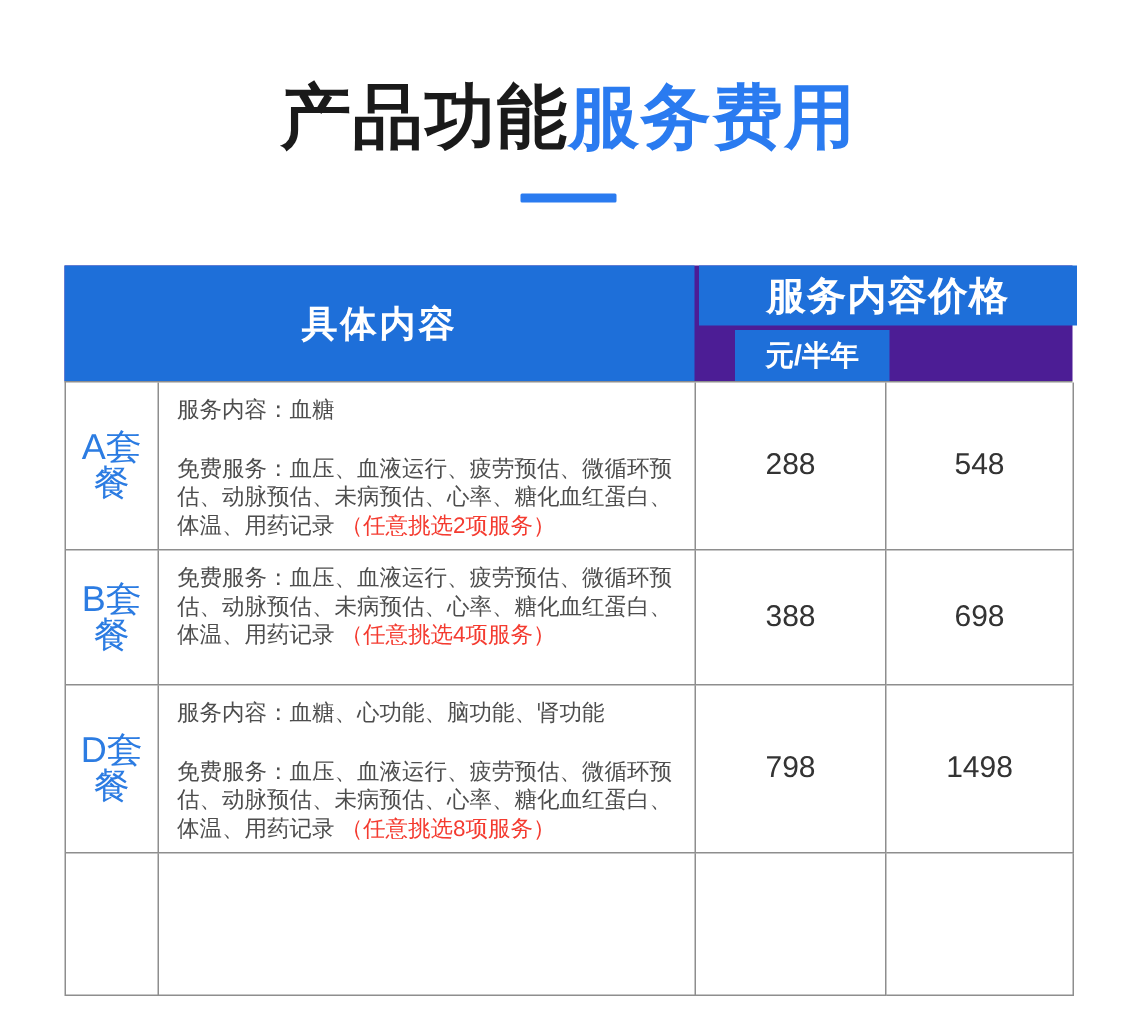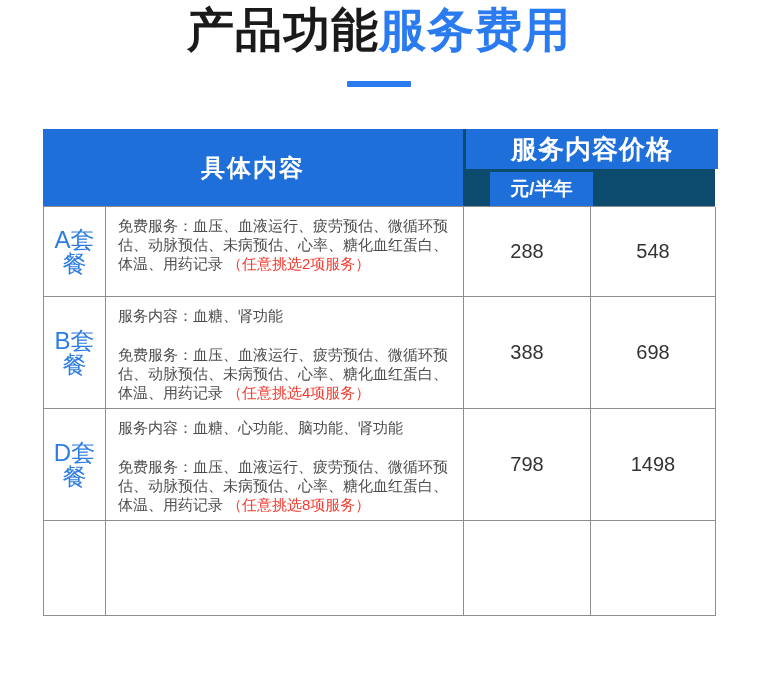--- a/index.html
+++ b/index.html
@@ -11,38 +11,38 @@
     --price-gray:#333333;
     --grid-line:#8e8e8e;
   }
   *{ box-sizing:border-box; margin:0; padding:0; }
   html,body{ background:#ffffff; }
   body{
     width:758px; height:680px; overflow:hidden;
     font-family:"Liberation Sans","DejaVu Sans",sans-serif;
   }
   
-  .title-area{ padding-top:0; }
+  .title-area{ padding-top:0;margin-top:48px; }
   .page-title{
     text-align:center; font-size:47px; font-weight:bold;
     line-height:60px; letter-spacing:1px; color:#1a1a1a;
     white-space:nowrap;
   }
   .page-title .accent{ color:var(--title-blue); }
   .title-underline{
     width:64px; height:6px; background:var(--title-blue);
     margin:21px auto 0; border-radius:1px;
   }
   
   .pricing-table{ width:672px; margin:42px auto 0; }
   .thead{
     display:grid;
     grid-template-columns:420px 127px 122px;
     grid-template-rows:40px 34px;
-    gap:3px; background:#0c4a6e;
+    gap:3px; background:#4c1d95;
   }
   .th{
     background:var(--header-blue); color:#ffffff; font-weight:bold;
     display:flex; align-items:center; justify-content:center;
   }
   .th-content{ grid-column:1; grid-row:1 / span 2; font-size:24px; letter-spacing:2px; }
   .th-group{ grid-column:2 / span 2; grid-row:1; font-size:26px; letter-spacing:1px; }
   .th-sub{ grid-row:2; font-size:19px;margin-left:24px; }
   .tbody{
     border-top:1px solid var(--grid-line);
@@ -90,30 +90,30 @@
     <div class="th th-content">具体内容</div>
     <div class="th th-group">服务内容价格</div>
     <div class="th th-sub">元/半年</div>
   </div>
 
   <div class="tbody">
 
     <div class="tr tr-a">
       <div class="td td-plan">A套餐</div>
       <div class="td td-details">
+        <p>服务内容：血糖</p>
         <p><span>免费服务：血压、血液运行、疲劳预估、微循环预估、动脉预估、未病预估、心率、糖化血红蛋白、体温、用药记录</span><span class="note">（任意挑选2项服务）</span></p>
       </div>
       <div class="td td-price">288</div>
       <div class="td td-price">548</div>
     </div>
 
     <div class="tr tr-b">
       <div class="td td-plan">B套餐</div>
       <div class="td td-details">
-        <p>服务内容：血糖、肾功能</p>
         <p><span>免费服务：血压、血液运行、疲劳预估、微循环预估、动脉预估、未病预估、心率、糖化血红蛋白、体温、用药记录</span><span class="note">（任意挑选4项服务）</span></p>
       </div>
       <div class="td td-price">388</div>
       <div class="td td-price">698</div>
     </div>
 
 
     <div class="tr tr-d">
       <div class="td td-plan">D套餐</div>
       <div class="td td-details">

